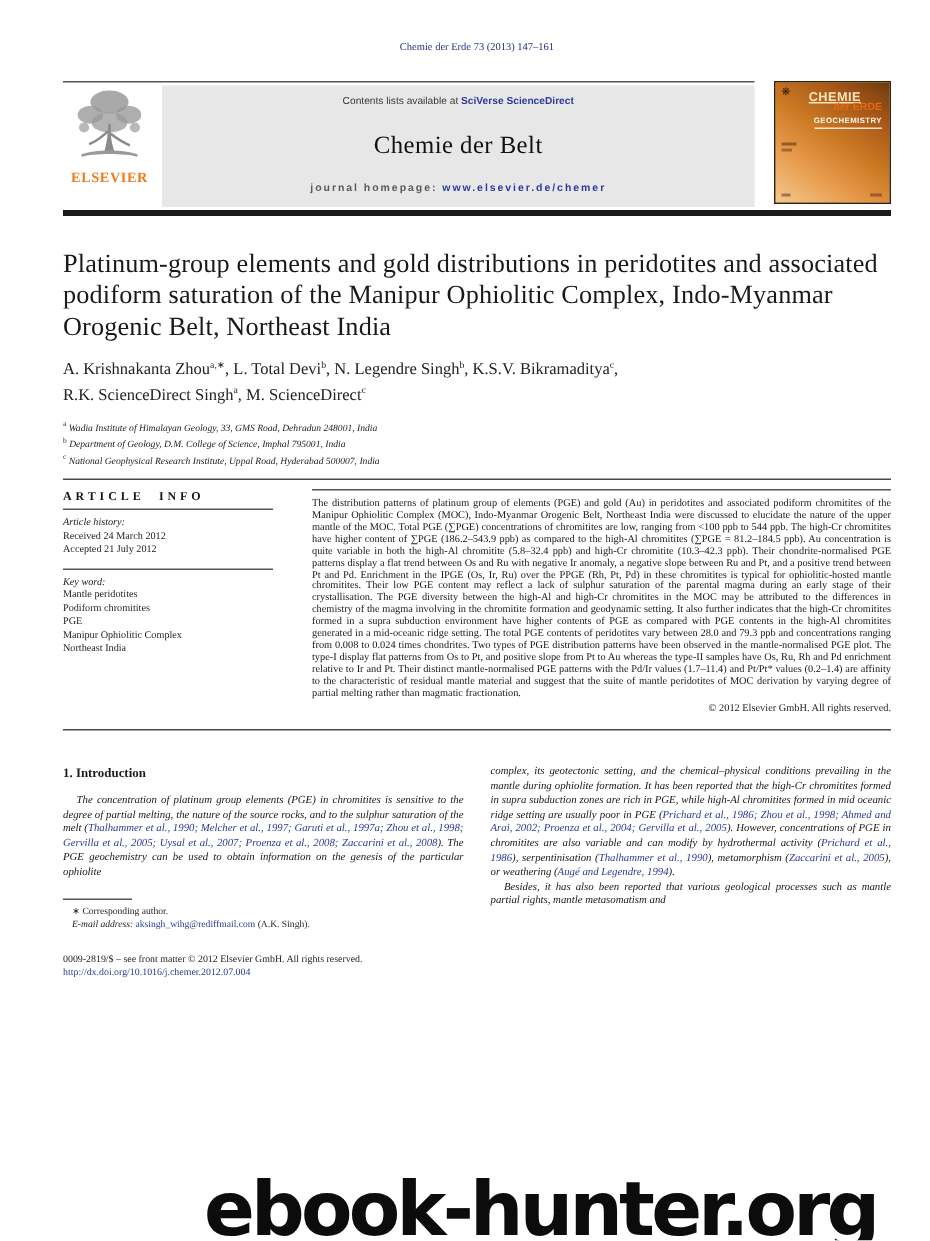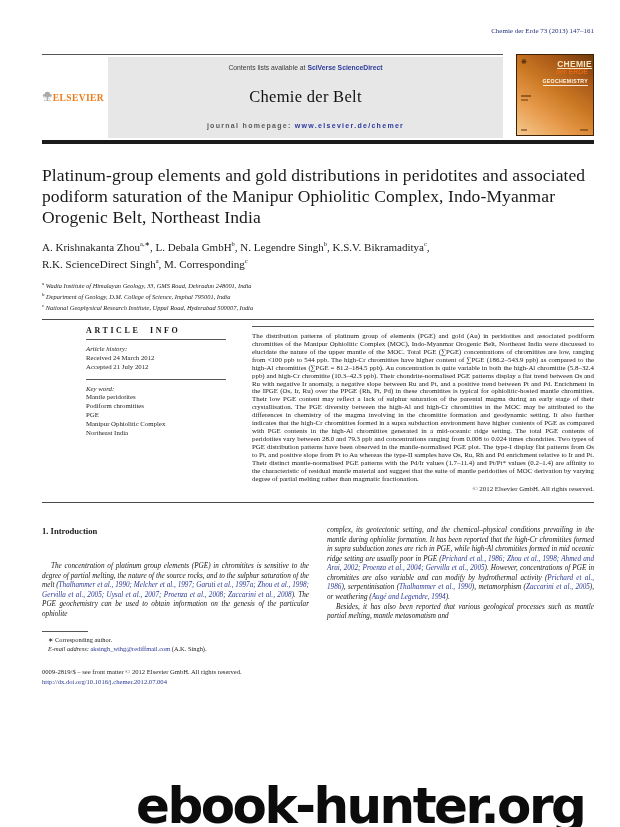--- a/index.html
+++ b/index.html
@@ -4,75 +4,75 @@
 <style>
   * { margin:0; padding:0; box-sizing:border-box; }
   html,body { background:#ffffff; }
   .page {
     position:relative; width:620px; height:827px; margin:0 auto;
     background:#fff; overflow:hidden;
     font-family:"Liberation Serif", serif; color:#1c1c1c;
     padding:27px 26px 0 42px;
   }
   
-  .citation { text-align:right; font-size:7px; color:#23307e; margin-bottom:19px; }
+  .citation { text-align:center; font-size:7px; color:#23307e; margin-bottom:19px; }
   
   .header-row { display:flex; align-items:stretch; height:84px; }
   .header-main { display:flex; flex:1; border-top:1px solid #555; padding-top:2px; margin-right:13px; }
-  .logo-block { width:62px; display:flex; flex-direction:row; align-items:center; padding-bottom:1px; }
+  .logo-block { width:62px; display:flex; flex-direction:column; align-items:center; padding-bottom:1px; }
   .elsevier-word { font-size:9.5px; font-weight:bold; color:#ef7c1a; letter-spacing:.4px; margin-top:1px; }
   .gray-box {
     flex:1; background:#e7e7e7; margin-left:4px;
     display:flex; flex-direction:column; justify-content:space-between;
     text-align:center; padding:7px 4px 9px 4px;
   }
   .contents-line { font-family:"Liberation Sans", sans-serif; font-size:6.8px; color:#3a3a3a; }
   .sci-link { color:#2b3a9c; font-weight:bold; text-decoration:none; }
   .journal-title { font-size:16.5px; color:#111; letter-spacing:.3px; }
   .homepage-line { font-family:"Liberation Sans", sans-serif; font-size:7px; font-weight:bold; letter-spacing:1.3px; color:#5a5a5a; }
   .hp-link { color:#2b3a9c; text-decoration:none; }
   
   .cover {
     width:78px; height:82px; border:1px solid #3d2206; position:relative;
     background:linear-gradient(215deg,#6e3a0e 0%,#a85717 22%,#cd7a24 48%,#e89c4e 72%,#f4c98f 100%);
     font-family:"Liberation Sans", sans-serif; overflow:hidden; flex:none;
   }
   .cover-tree { position:absolute; top:3px; left:4px; width:8px; height:9px; color:#3c2005; font-size:7px; line-height:8px; }
-  .cover-t1 { position:absolute; top:4px; right:1px; font-size:8.5px; font-weight:bold; color:#f6e7c0; letter-spacing:.3px;text-decoration:underline; }
+  .cover-t1 { position:absolute; top:4px; right:19px; font-size:8.5px; font-weight:bold; color:#f6e7c0; letter-spacing:.3px;text-decoration:underline; }
   .cover-t2 { position:absolute; top:13px; right:5px; font-size:7px; font-weight:bold; color:#e06a14; }
   .cover-t3 { position:absolute; top:23px; right:5px; font-size:5.2px; font-weight:bold; color:#fdf7ec; letter-spacing:.3px; border-bottom:1px solid rgba(255,250,240,.85); padding-bottom:1px; }
   .cover-edge1 { position:absolute; top:40px; left:4px; width:10px; height:2px; background:rgba(90,45,8,.55); }
   .cover-edge2 { position:absolute; top:44px; left:4px; width:7px; height:2px; background:rgba(90,45,8,.45); }
   .cover-corner { position:absolute; bottom:4px; right:5px; width:8px; height:2px; background:rgba(90,45,8,.5); }
   .cover-corner2 { position:absolute; bottom:4px; left:4px; width:6px; height:2px; background:rgba(90,45,8,.5); }
   .thick-rule { height:3.5px; background:#1b1b1b; margin-top:2px; }
   
   .title { font-size:17.5px; font-weight:normal; line-height:21px; color:#191919; margin-top:21px; letter-spacing:.1px; }
   .authors { font-size:11px; margin-top:9px; line-height:14.5px; color:#222; }
   .authors sup { font-size:6.5px; }
   .affils { margin-top:8px; font-size:6.4px; font-style:italic; line-height:9.2px; color:#222; }
   .affils sup { font-size:5px; font-style:normal; }
   .thin-rule { border-top:1px solid #4a4a4a; }
   .rule-affil { margin-top:6px; }
   
-  .meta-row { display:flex; margin-top:6px;margin-left:44px; }
+  .meta-row { display:flex; margin-top:6px; }
   .col-info { width:140px; flex:none; }
   .col-abs { flex:1; margin-left:26px; }
   .sec-head { font-size:8px; font-weight:bold; letter-spacing:2.6px; word-spacing:5px; color:#161616; padding-bottom:4px; }
   .head-rule { border-top:1px solid #555; }
   .info-block { font-size:6.8px; line-height:8.9px; padding:5px 0 7px 0; color:#1e1e1e; }
   .ital { font-style:italic; }
   .abs-text { font-size:6.9px; line-height:7.95px; text-align:justify; padding-top:5px; color:#161616; }
   .abs-copy { font-size:6.9px; text-align:right; margin-top:2px; }
   .rule-absend { margin-top:10px; }
   
   .body-cols { display:flex; margin-top:23px; }
   .bcol { width:267px; flex:none; }
   .bcol + .bcol { margin-left:18px; }
-  .intro-head { font-size:8.6px; font-weight:bold; margin-bottom:26px; }
+  .intro-head { font-size:8.6px; font-weight:bold; margin-bottom:9px; }
   .body-p { font-size:7.2px; line-height:9.6px; text-align:justify; color:#161616;font-style:italic; }
   .body-p.first-indent { text-indent:9px; }
   .cite { color:#2b3a94; text-decoration:none; }
   
   .footnote { margin-top:12px; }
   .fn-rule { width:46px; border-top:1px solid #555; margin-bottom:3px; }
   .fn-line { font-size:6.4px; line-height:9px; color:#1e1e1e; padding-left:6px; }
   .bottom-meta { margin-top:14px; font-size:6.6px; line-height:9.4px; color:#1e1e1e; }
   
   .watermark {
@@ -121,22 +121,22 @@
       <div class="cover-edge2"></div>
       <div class="cover-corner"></div>
       <div class="cover-corner2"></div>
     </div>
   </div>
   <div class="thick-rule"></div>
 
   <h1 class="title">Platinum-group elements and gold distributions in peridotites and associated podiform saturation of the Manipur Ophiolitic Complex, Indo-Myanmar Orogenic Belt, Northeast India</h1>
 
   <div class="authors">
-    <div><span>A. Krishnakanta Zhou</span><sup>a,∗</sup><span>, </span><span>L. Debala GmbH</span><sup>b</sup><span>, </span><span>N. Legendre Singh</span><sup>b</sup><span>, </span><span>K.S.V. Bikramaditya</span><sup>c</sup><span>,</span></div>
-    <div><span>R.K. ScienceDirect Singh</span><sup>a</sup><span>, </span><span>M. Corresponding</span><sup>c</sup></div>
+    <div><span>A. Krishnakanta Zhou</span><sup>a,∗</sup><span>, </span><span>L. Total Devi</span><sup>b</sup><span>, </span><span>N. Legendre Singh</span><sup>b</sup><span>, </span><span>K.S.V. Bikramaditya</span><sup>c</sup><span>,</span></div>
+    <div><span>R.K. ScienceDirect Singh</span><sup>a</sup><span>, </span><span>M. ScienceDirect</span><sup>c</sup></div>
   </div>
 
   <div class="affils">
     <div><sup>a</sup><span> Wadia Institute of Himalayan Geology, 33, GMS Road, Dehradun 248001, India</span></div>
     <div><sup>b</sup><span> Department of Geology, D.M. College of Science, Imphal 795001, India</span></div>
     <div><sup>c</sup><span> National Geophysical Research Institute, Uppal Road, Hyderabad 500007, India</span></div>
   </div>
 
   <div class="thin-rule rule-affil"></div>
 
@@ -173,21 +173,21 @@
       <div class="intro-head">1. Introduction</div>
       <p class="body-p first-indent"><span>The concentration of platinum group elements (PGE) in chromitites is sensitive to the degree of partial melting, the nature of the source rocks, and to the sulphur saturation of the melt (</span><a class="cite" href="#">Thalhammer et al., 1990; Melcher et al., 1997; Garuti et al., 1997a; Zhou et al., 1998; Gervilla et al., 2005; Uysal et al., 2007; Proenza et al., 2008; Zaccarini et al., 2008</a><span>). The PGE geochemistry can be used to obtain information on the genesis of the particular ophiolite</span></p>
       <div class="footnote">
         <div class="fn-rule"></div>
         <div class="fn-line">∗ Corresponding author.</div>
         <div class="fn-line"><span class="ital">E-mail address:</span> <a class="cite" href="#">aksingh_wihg@rediffmail.com</a><span> (A.K. Singh).</span></div>
       </div>
     </div>
     <div class="bcol">
       <p class="body-p"><span>complex, its geotectonic setting, and the chemical–physical conditions prevailing in the mantle during ophiolite formation. It has been reported that the high-Cr chromitites formed in supra subduction zones are rich in PGE, while high-Al chromitites formed in mid oceanic ridge setting are usually poor in PGE (</span><a class="cite" href="#">Prichard et al., 1986; Zhou et al., 1998; Ahmed and Arai, 2002; Proenza et al., 2004; Gervilla et al., 2005</a><span>). However, concentrations of PGE in chromitites are also variable and can modify by hydrothermal activity (</span><a class="cite" href="#">Prichard et al., 1986</a><span>), serpentinisation (</span><a class="cite" href="#">Thalhammer et al., 1990</a><span>), metamorphism (</span><a class="cite" href="#">Zaccarini et al., 2005</a><span>), or weathering (</span><a class="cite" href="#">Augé and Legendre, 1994</a><span>).</span></p>
-      <p class="body-p first-indent">Besides, it has also been reported that various geological processes such as mantle partial melting, mantle metasomatism and</p>
+      <p class="body-p first-indent">Besides, it has also been reported that various geological processes such as mantle partial rights, mantle metasomatism and</p>
     </div>
   </div>
 
   <div class="bottom-meta">
     <div>0009-2819/$ – see front matter © 2012 Elsevier GmbH. All rights reserved.</div>
     <a class="cite" href="#">http://dx.doi.org/10.1016/j.chemer.2012.07.004</a>
   </div>
 
   <div class="watermark">ebook-hunter.org</div>
 

